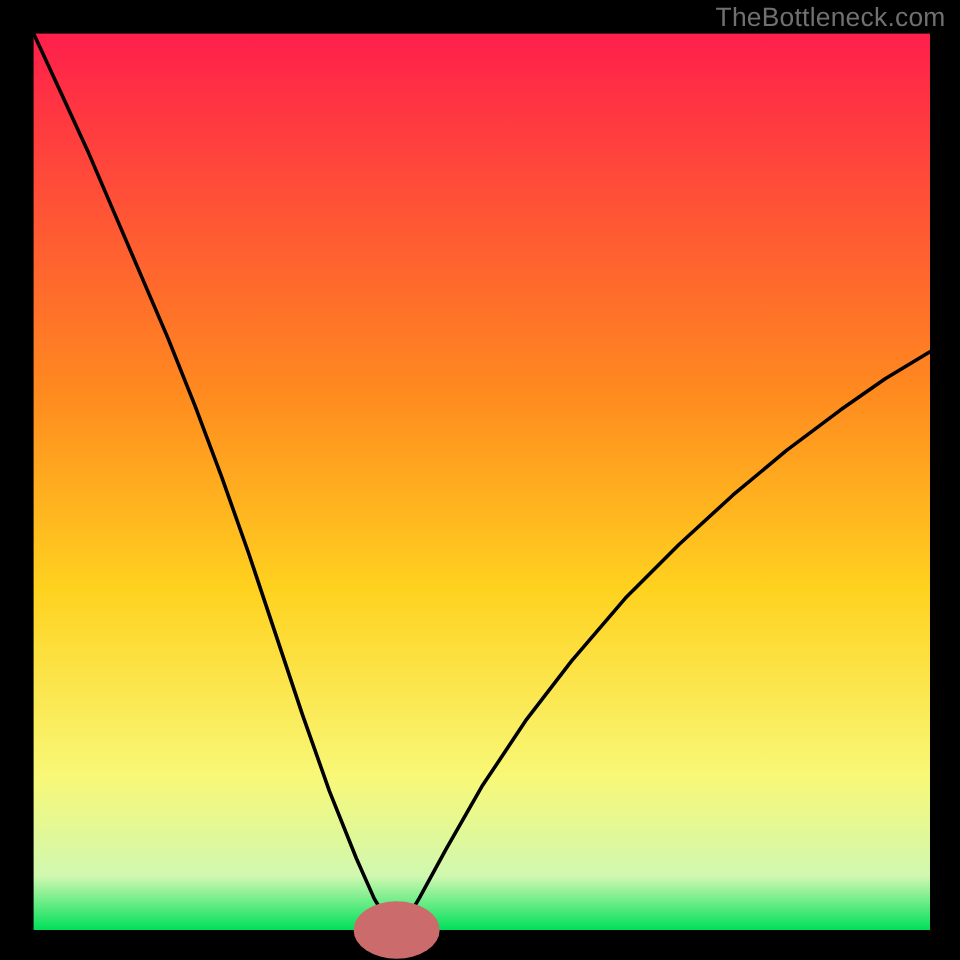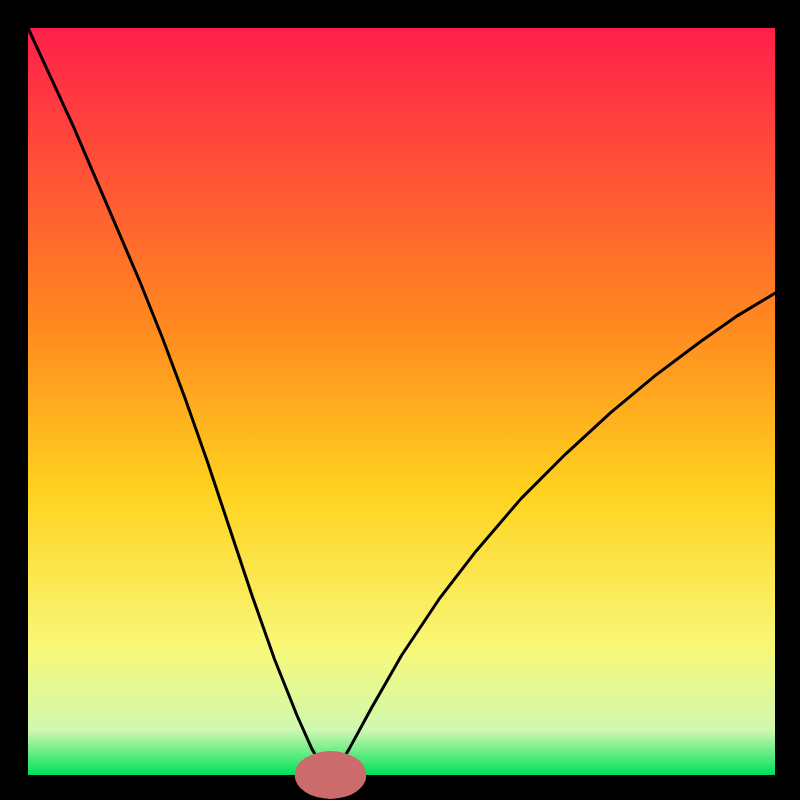--- a/index.html
+++ b/index.html
@@ -29,20 +29,21 @@
   svg {
     position: absolute;
     top: 0;
     left: 0;
   }
 </style>
 </head>
 <body>
 
 <div class="chart-container">
+  <div class="watermark">TheBottleneck.com</div>
   <svg id="chart-svg" width="800" height="800" viewBox="0 0 800 800">
     <defs>
       <linearGradient id="bg-grad" x1="0" y1="0" x2="0" y2="1">
         <stop id="g0" offset="0%" stop-color="#ff1f4b"></stop>
         <stop id="g1" offset="40%" stop-color="#ff8a1f"></stop>
         <stop id="g2" offset="62%" stop-color="#ffd21f"></stop>
         <stop id="g3" offset="83%" stop-color="#f8f878"></stop>
         <stop id="g4" offset="94%" stop-color="#d0f8b0"></stop>
         <stop id="g5" offset="100%" stop-color="#00e05a"></stop>
       </linearGradient>

